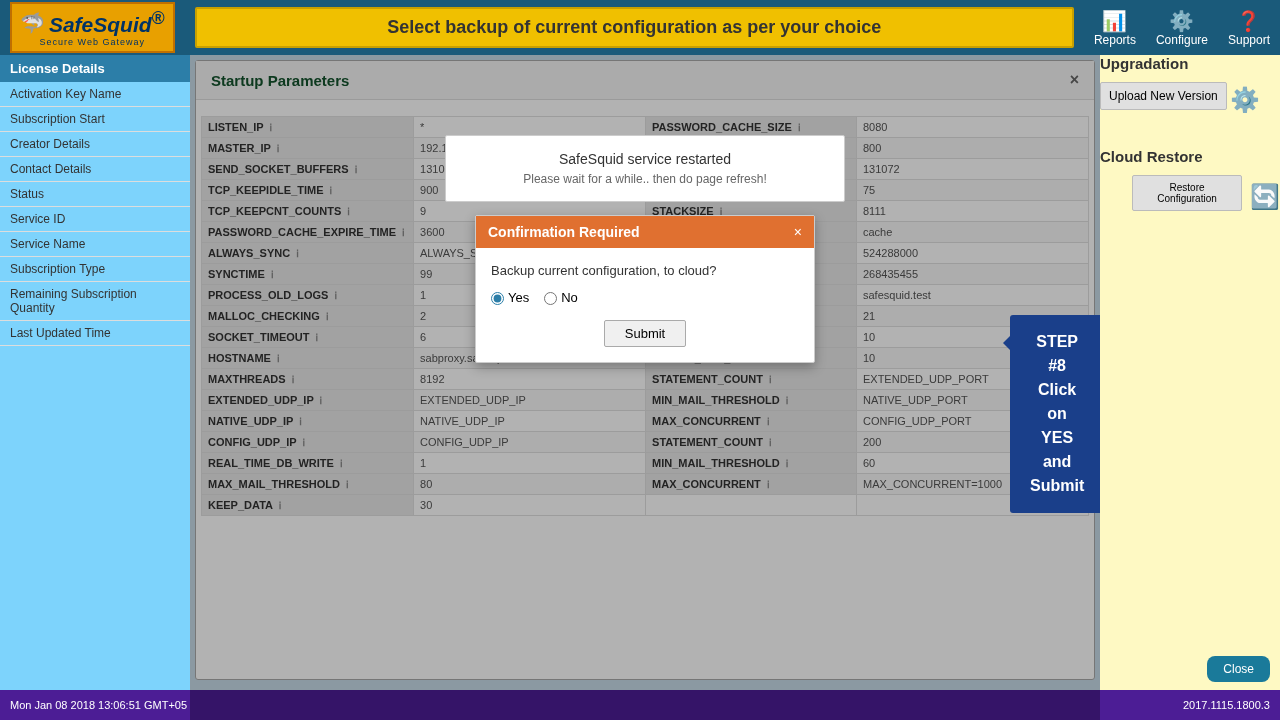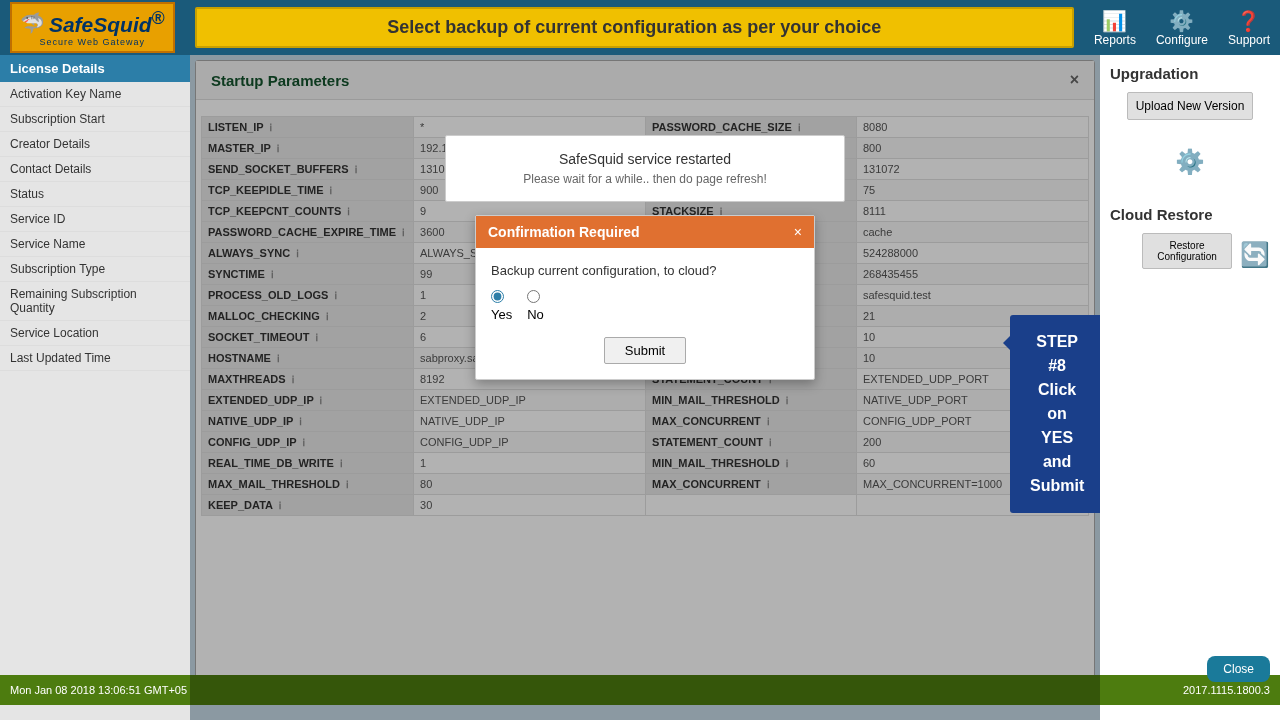--- a/index.html
+++ b/index.html
@@ -15,21 +15,21 @@
     .header-banner { flex: 1; margin: 0 20px; background: #f0c000; border: 2px solid #c8a000; text-align: center; padding: 8px; border-radius: 2px; }
     .header-banner-text { color: #333; font-size: 18px; font-weight: bold; }
     .header-nav { display: flex; gap: 20px; align-items: center; }
     .header-nav-item { display: flex; flex-direction: column; align-items: center; color: white; cursor: pointer; font-size: 12px; }
     .header-nav-icon { font-size: 20px; color: #aad4e8; }
 
     
     .main-layout { display: flex; height: 665px; }
 
     
-    .sidebar { width: 190px; background: #e5e5e5; padding: 0; flex-shrink: 0; }
+    .sidebar { width: 190px; background: #7dd3fc; padding: 0; flex-shrink: 0; }
     .sidebar-section-title { background: #2c7ea8; color: white; padding: 6px 10px; font-size: 13px; font-weight: bold; }
     .sidebar-item { padding: 5px 10px; color: #333; cursor: pointer; border-bottom: 1px solid #ddd; font-size: 12px; }
 
     
     .content { flex: 1; background: #c8dce8; position: relative; overflow: hidden; }
 
     
     .startup-panel { position: absolute; top: 5px; left: 5px; right: 5px; bottom: 40px; background: white; border: 1px solid #aaa; border-radius: 3px; }
     .startup-panel-header { display: flex; justify-content: space-between; align-items: center; padding: 10px 15px; border-bottom: 1px solid #ddd; background: #f5f5f5; }
     .startup-panel-title { font-size: 15px; color: #14532d; font-weight: bold; }
@@ -42,51 +42,51 @@
     
     .params-area { position: absolute; top: 60px; left: 5px; right: 5px; bottom: 5px; overflow: auto; }
     .params-table { width: 100%; border-collapse: collapse; font-size: 11px; }
     .params-table td { padding: 3px 6px; border: 1px solid #e0e0e0; }
     .params-table tr:nth-child(even) { background: #f8f8f8; }
     .param-name { background: #e8e8e8; font-weight: bold; color: #333; width: 200px; }
     .param-value { color: #555; width: 220px; }
     .param-name .info-icon { color: #888; font-size: 10px; margin-left: 3px; }
 
     
-    .right-panel { width: 180px; background: #ffffff; flex-shrink: 0; padding: 10px; }
+    .right-panel { width: 180px; background: #fef9c3; flex-shrink: 0; }
     .right-section-title { font-size: 15px; color: #333; font-weight: bold; margin-bottom: 10px; }
     .right-btn { background: #e0e0e0; border: 1px solid #bbb; padding: 6px 8px; margin-bottom: 8px; cursor: pointer; font-size: 12px; border-radius: 2px; }
 
     
     .overlay { position: absolute; top: 0; left: 0; right: 0; bottom: 0; background: rgba(0,0,0,0.3); z-index: 10; }
 
     
     .service-restarted-box { position: absolute; top: 80px; left: 50%; transform: translateX(-50%); background: white; border: 1px solid #ccc; padding: 15px 30px; text-align: center; z-index: 15; width: 400px; border-radius: 2px; }
     .service-restarted-title { font-size: 14px; color: #333; margin-bottom: 5px; }
     .service-restarted-sub { font-size: 12px; color: #666; }
 
     
     .confirm-dialog { position: absolute; top: 160px; left: 50%; transform: translateX(-50%); background: white; border: 1px solid #ccc; z-index: 20; width: 340px; border-radius: 2px; box-shadow: 0 4px 12px rgba(0,0,0,0.3); }
     .confirm-dialog-header { background: #e07030; color: white; padding: 8px 12px; display: flex; justify-content: space-between; align-items: center; }
     .confirm-dialog-title { font-size: 14px; font-weight: bold; }
     .confirm-dialog-close { color: white; font-size: 14px; cursor: pointer; }
     .confirm-dialog-body { padding: 15px; }
     .confirm-question { font-size: 13px; color: #333; margin-bottom: 12px; }
     .confirm-radios { display: flex; gap: 15px; margin-bottom: 15px; align-items: center; }
-    .confirm-radio { display: flex; align-items: flex-start; gap: 4px; cursor: pointer; font-size: 13px; flex-direction: column; }
+    .confirm-radio { display: flex; align-items: flex-end; gap: 4px; cursor: pointer; font-size: 13px; }
     .confirm-radio input[type=radio] { accent-color: #2c7ea8; }
     .confirm-submit-row { text-align: center; }
     .confirm-submit-btn { background: #f0f0f0; border: 1px solid #aaa; padding: 5px 20px; cursor: pointer; font-size: 13px; border-radius: 2px; }
 
     
     .step-tooltip { position: absolute; top: 260px; left: 820px; background: #1a3f8a; color: white; padding: 15px 20px; z-index: 25; border-radius: 3px; text-align: center; font-size: 16px; font-weight: bold; line-height: 1.5; }
     .step-tooltip::before { content: ''; position: absolute; left: -15px; top: 20px; border: 8px solid transparent; border-right-color: #1a3f8a; }
 
     
-    .footer { position: absolute; bottom: 15px; left: 0; right: 0; height: 30px; background: #4d7c0f; display: flex; justify-content: space-between; align-items: center; padding: 0 10px; color: white; font-size: 11px; }
+    .footer { position: absolute; bottom: 0; left: 0; right: 0; height: 30px; background: #4c1d95; display: flex; justify-content: space-between; align-items: center; padding: 0 10px; color: white; font-size: 11px; }
 
     
     .bottom-close-btn { position: absolute; bottom: 38px; right: 10px; background: #1a7a9a; color: white; border: none; padding: 6px 16px; cursor: pointer; font-size: 12px; border-radius: 8px; z-index: 5; }
 
     
     .cloud-restore-section { margin-top: 30px; }
 
     
     .upload-section { margin-bottom: 20px; }
   </style>
@@ -126,21 +126,20 @@
     <div class="sidebar-section-title">License Details</div>
     <div class="sidebar-item">Activation Key Name</div>
     <div class="sidebar-item">Subscription Start</div>
     <div class="sidebar-item">Creator Details</div>
     <div class="sidebar-item">Contact Details</div>
     <div class="sidebar-item">Status</div>
     <div class="sidebar-item">Service ID</div>
     <div class="sidebar-item">Service Name</div>
     <div class="sidebar-item">Subscription Type</div>
     <div class="sidebar-item">Remaining Subscription Quantity</div>
-    <div class="sidebar-item">Service Location</div>
     <div class="sidebar-item">Last Updated Time</div>
   </div>
 
   <div class="content">
 
     <div class="startup-panel">
       <div class="startup-panel-header">
         <span class="startup-panel-title">Startup Parameters</span>
         <span class="startup-panel-close">×</span>
       </div>
@@ -305,21 +304,21 @@
       <div>STEP #8</div>
       <div>Click on YES and</div>
       <div>Submit</div>
     </div>
 
   </div>
 
   <div class="right-panel">
     <div class="upload-section">
       <div class="right-section-title">Upgradation</div>
-      <div style="display:flex; align-items:center; gap:20px;flex-direction:column;">
+      <div style="display:flex; align-items:center; gap:4px;">
         <button class="right-btn">Upload New Version</button>
         <span style="font-size:24px; color:#888;">⚙️</span>
       </div>
     </div>
     <div class="cloud-restore-section">
       <div class="right-section-title">Cloud Restore</div>
       <div style="display:flex; align-items:center; gap:8px;margin-left:32px;">
         <button class="right-btn" style="font-size:10px;">Restore Configuration</button>
         <span style="font-size:24px; color:#888;">🔄</span>
       </div>

